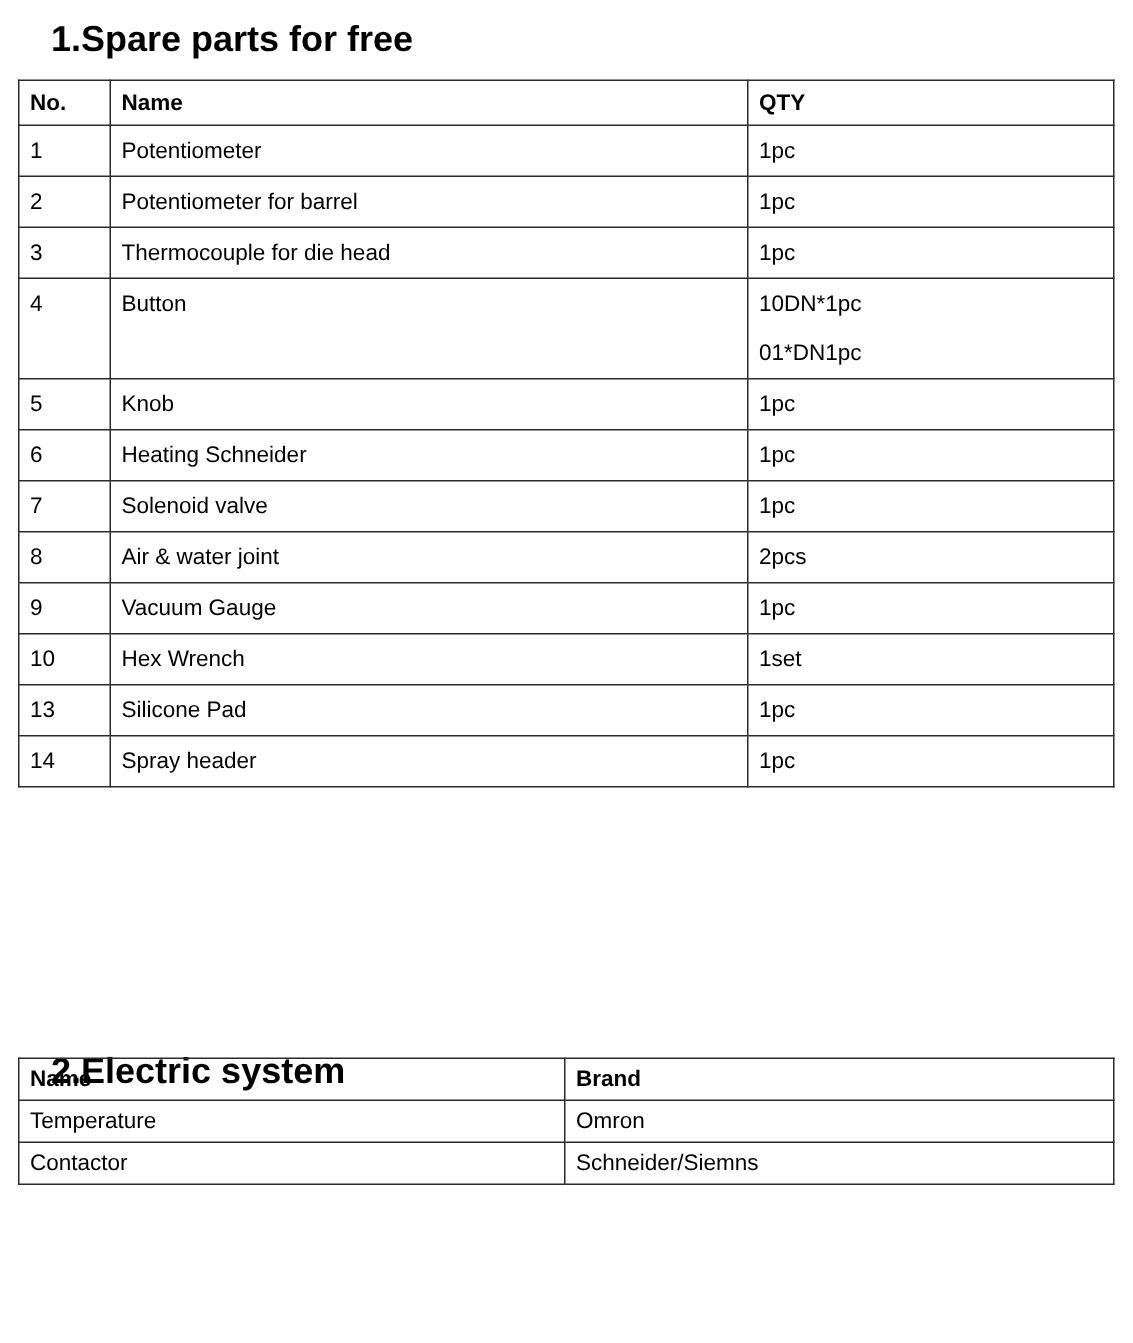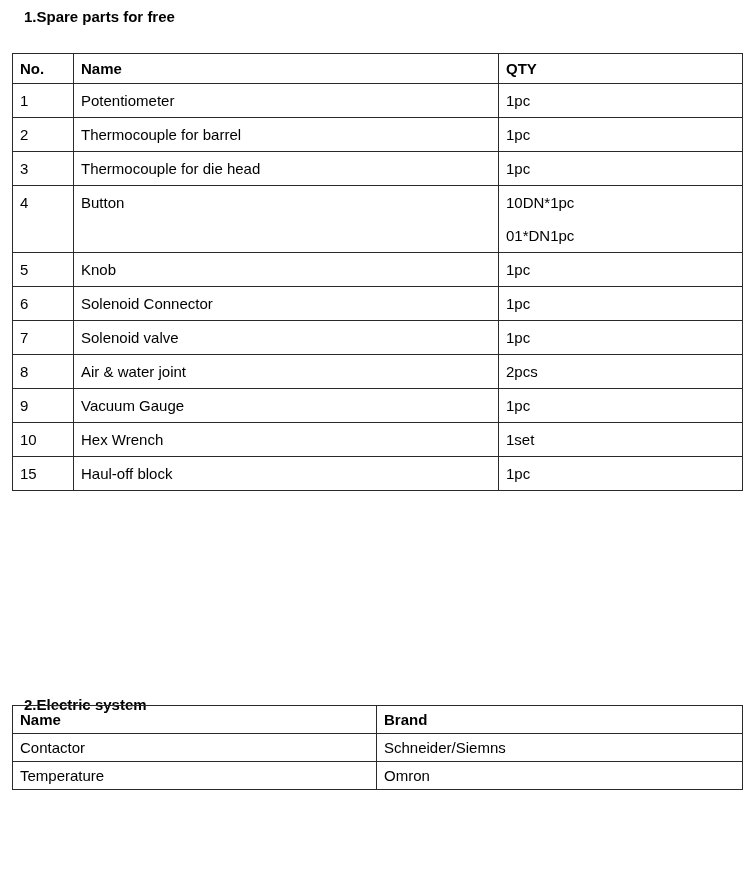--- a/index.html
+++ b/index.html
@@ -1,22 +1,22 @@
 <!DOCTYPE html>
 <html><head>
 <meta charset="utf-8">
 <style>
   html, body { margin: 0; padding: 0; background: #ffffff; }
   body {
     width: 755px; height: 895px; position: relative; overflow: hidden;
     font-family: "Liberation Sans", sans-serif; color: #000;
   }
   .heading {
-    position: absolute; left: 20px; margin: 4px;
-    font-size: 15px; font-weight: bold; line-height: 22px;
+    position: absolute; left: 20px; margin: 14px;
+    font-size: 24px; font-weight: bold; line-height: 22px;
   }
   #h1 { top: 2px; }
   #h2 { top: 690px; }
   table {
     position: absolute; left: 12px; width: 730px;
     border-collapse: collapse; table-layout: fixed;
     font-size: 15px;
   }
   td, th {
     border: 1px solid #2a2a2a; padding: 0 0 0 7px;
@@ -52,21 +52,21 @@
   <tbody id="spare-body">
       <tr>
         <td>1</td>
         <td>Potentiometer</td>
         <td>
           <span class="line">1pc</span>
         </td>
       </tr>
       <tr>
         <td>2</td>
-        <td>Thermocouple for barrel</td>
+        <td>Potentiometer for barrel</td>
         <td>
           <span class="line">1pc</span>
         </td>
       </tr>
       <tr>
         <td>3</td>
         <td>Thermocouple for die head</td>
         <td>
           <span class="line">1pc</span>
         </td>
@@ -81,21 +81,21 @@
       </tr>
       <tr>
         <td>5</td>
         <td>Knob</td>
         <td>
           <span class="line">1pc</span>
         </td>
       </tr>
       <tr>
         <td>6</td>
-        <td>Solenoid Connector</td>
+        <td>Heating Schneider</td>
         <td>
           <span class="line">1pc</span>
         </td>
       </tr>
       <tr>
         <td>7</td>
         <td>Solenoid valve</td>
         <td>
           <span class="line">1pc</span>
         </td>
@@ -115,22 +115,29 @@
         </td>
       </tr>
       <tr>
         <td>10</td>
         <td>Hex Wrench</td>
         <td>
           <span class="line">1set</span>
         </td>
       </tr>
       <tr>
-        <td>15</td>
-        <td>Haul-off block</td>
+        <td>13</td>
+        <td>Silicone Pad</td>
+        <td>
+          <span class="line">1pc</span>
+        </td>
+      </tr>
+      <tr>
+        <td>14</td>
+        <td>Spray header</td>
         <td>
           <span class="line">1pc</span>
         </td>
       </tr>
     </tbody>
 </table>
 
 <h2 id="h2" class="heading">2.Electric system</h2>
 
 <table id="electric-table">
@@ -139,21 +146,21 @@
       <col style="width:366px">
     </colgroup>
   <thead>
     <tr>
       <th>Name</th>
       <th>Brand</th>
     </tr>
   </thead>
   <tbody id="electric-body">
       <tr>
+        <td>Temperature</td>
+        <td>Omron</td>
+      </tr>
+      <tr>
         <td>Contactor</td>
         <td>Schneider/Siemns</td>
-      </tr>
-      <tr>
-        <td>Temperature</td>
-        <td>Omron</td>
       </tr>
     </tbody>
 </table>
 
 </body></html>

